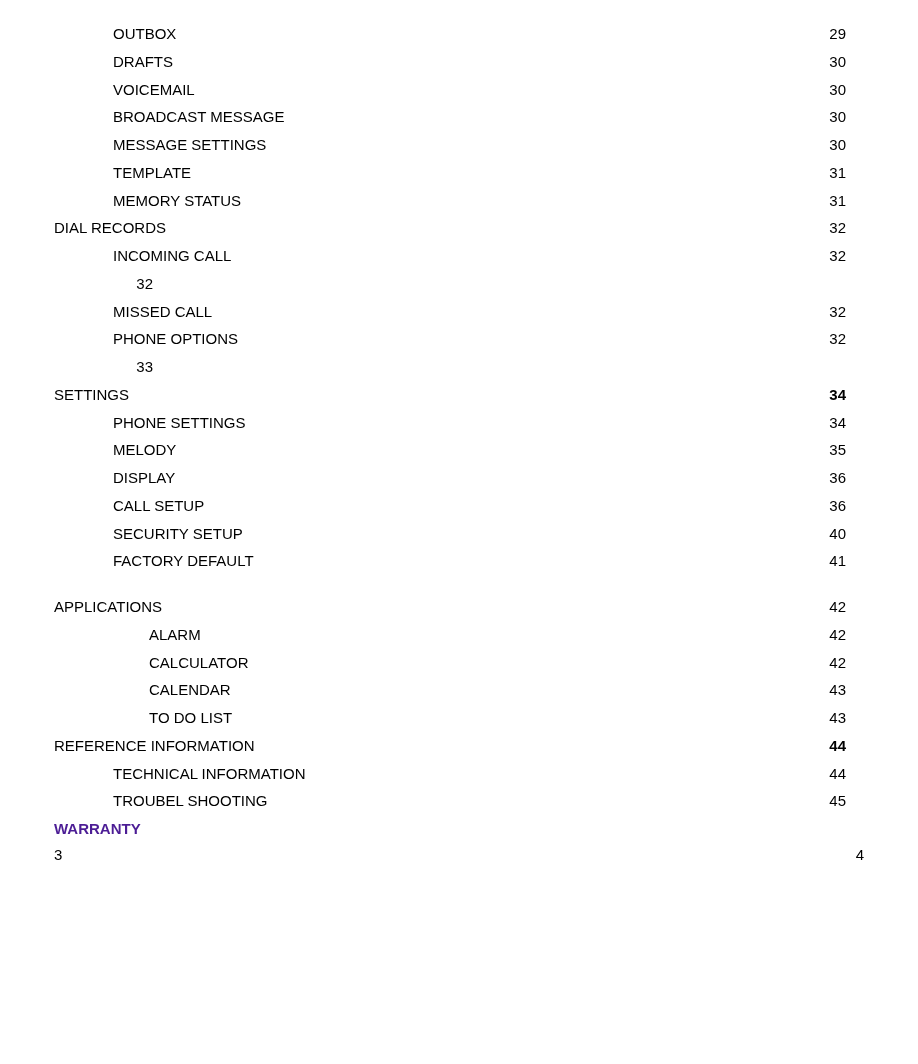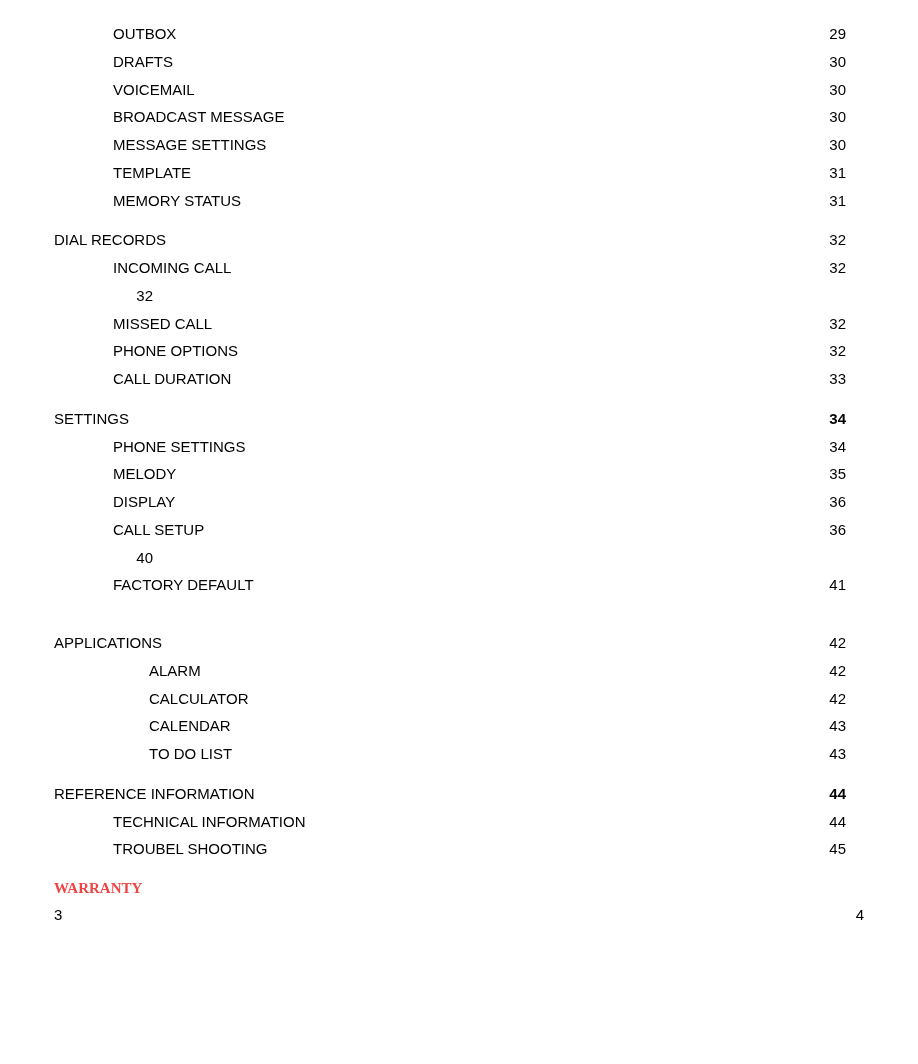--- a/index.html
+++ b/index.html
@@ -34,43 +34,41 @@
       flex: 1;
     }
 
     .toc-entry .entry-page {
       min-width: 40px;
       text-align: right;
     }
 
     .level-0 {
       padding-left: 0px;
-      margin-top: 12px;
     }
 
     .level-1 {
       padding-left: 59px;
     }
 
     .level-2 {
       padding-left: 95px;
     }
 
     .bold-entry .entry-text {
       font-weight: normal;
     }
 
     .bold-entry .entry-page {
       font-weight: bold;
     }
 
     .red-entry .entry-text {
-      color: #ef4444;
+      color: #4c1d95;
       font-weight: bold;
-      font-family: Liberation Serif, serif;
     }
 
     .spacer {
       height: 18px;
     }
 
     .footer-left {
       position: absolute;
       bottom: 20px;
       left: 54px;
@@ -130,21 +128,20 @@
       </div>
       <div class="toc-entry level-1">
         <span class="entry-text">MISSED CALL</span>
         <span class="entry-page">32</span>
       </div>
       <div class="toc-entry level-1">
         <span class="entry-text">PHONE OPTIONS</span>
         <span class="entry-page">32</span>
       </div>
       <div class="toc-entry level-1">
-        <span class="entry-text">CALL DURATION</span>
         <span class="entry-page">33</span>
       </div>
       <div class="toc-entry level-0 bold-entry">
         <span class="entry-text">SETTINGS</span>
         <span class="entry-page">34</span>
       </div>
       <div class="toc-entry level-1">
         <span class="entry-text">PHONE SETTINGS</span>
         <span class="entry-page">34</span>
       </div>
@@ -154,20 +151,21 @@
       </div>
       <div class="toc-entry level-1">
         <span class="entry-text">DISPLAY</span>
         <span class="entry-page">36</span>
       </div>
       <div class="toc-entry level-1">
         <span class="entry-text">CALL SETUP</span>
         <span class="entry-page">36</span>
       </div>
       <div class="toc-entry level-1">
+        <span class="entry-text">SECURITY SETUP</span>
         <span class="entry-page">40</span>
       </div>
       <div class="toc-entry level-1">
         <span class="entry-text">FACTORY DEFAULT</span>
         <span class="entry-page">41</span>
       </div>
       <div class="spacer"></div>
       <div class="toc-entry level-0">
         <span class="entry-text">APPLICATIONS</span>
         <span class="entry-page">42</span>

